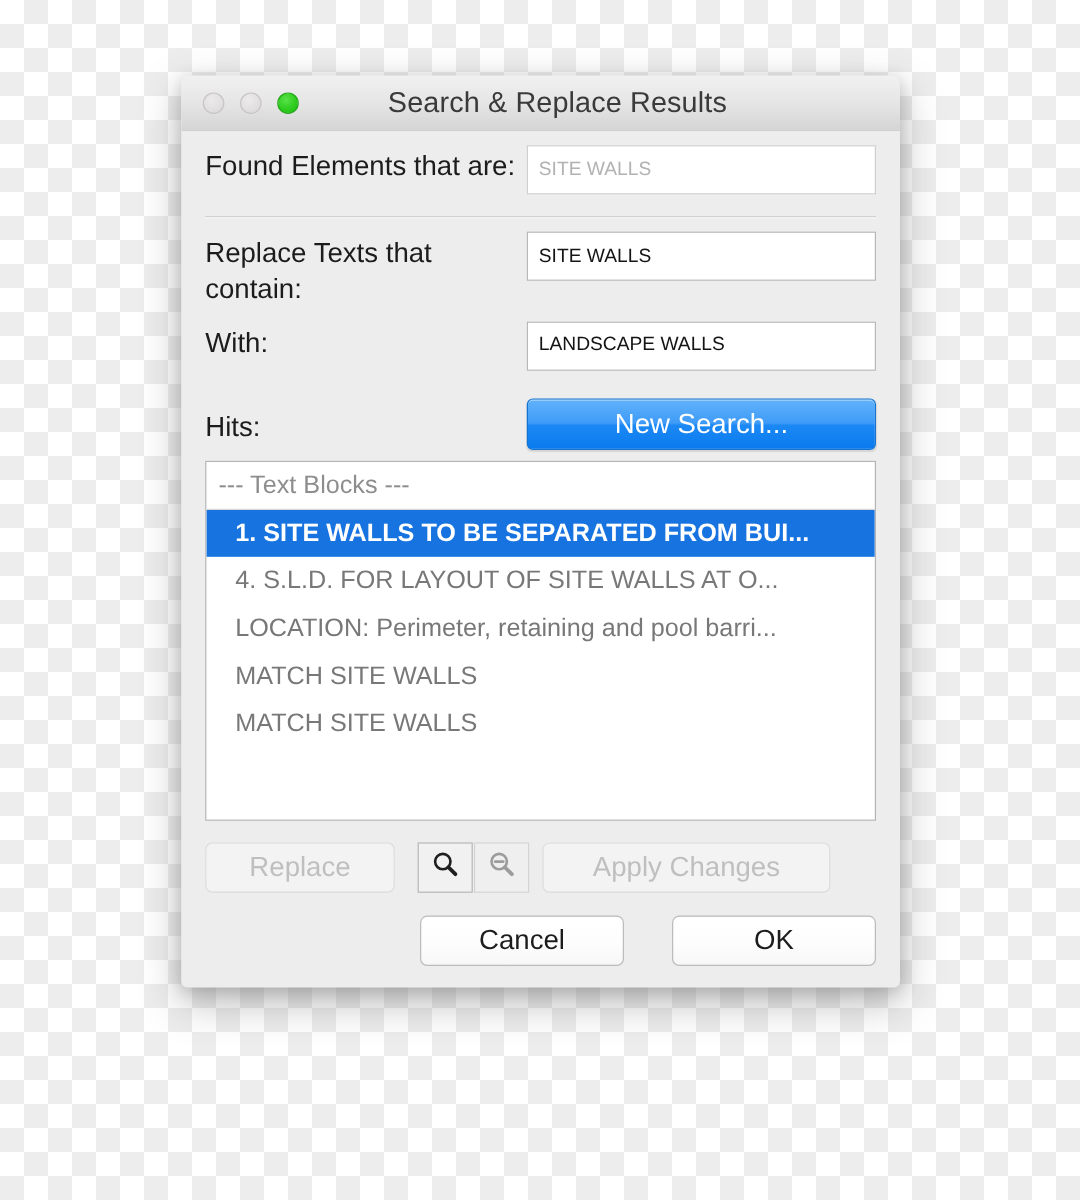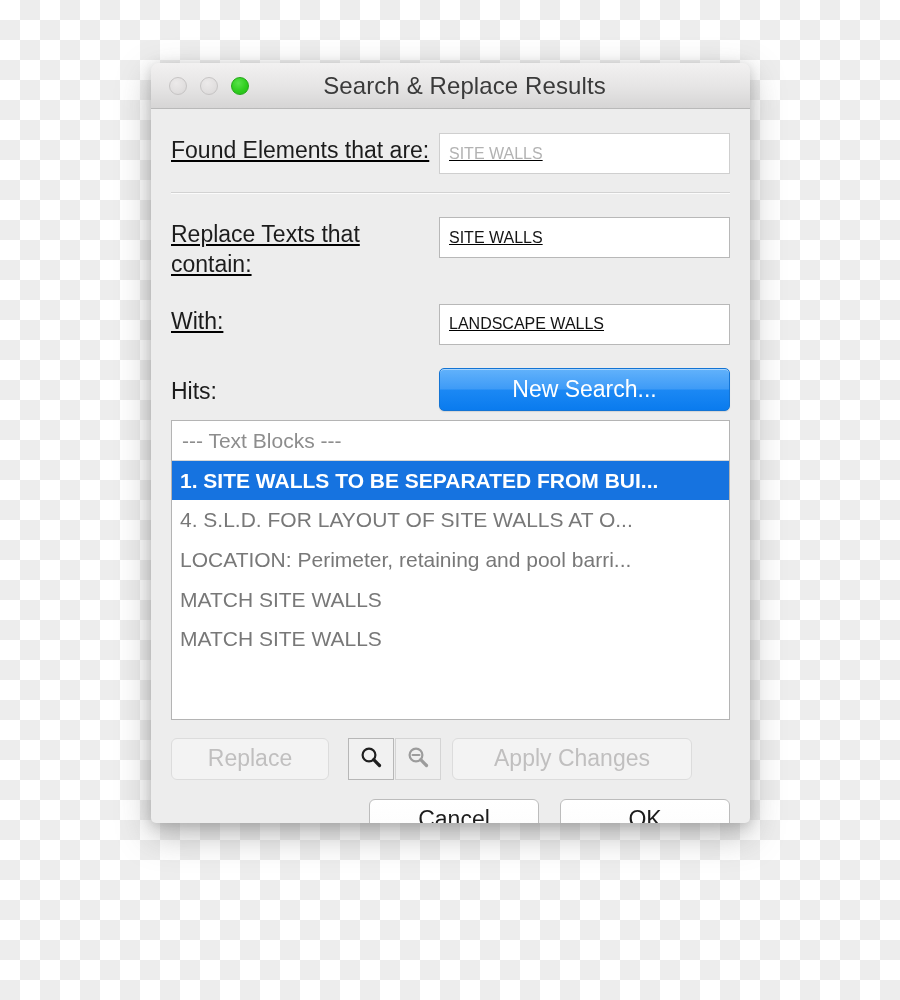--- a/index.html
+++ b/index.html
@@ -81,22 +81,21 @@
   .content {
     padding: 0 20px;
     position: relative;
     height: 714px;
     box-sizing: border-box;
   }
 
   .field-row {
     display: flex;
     align-items: flex-start;
-    margin-top: 24px;
-    text-decoration: underline;
+    margin-top: 12px;
   }
   .field-label {
     font-size: 23px;
     color: #1c1c1c;
     line-height: 1.32;
     width: 268px;
     flex: 0 0 268px;
     padding-top: 2px;
   }
 
@@ -165,21 +164,21 @@
   .list-header {
     font-size: 21px;
     color: #8d8d8d;
     padding: 8px 10px 7px 10px;
     border-bottom: 1px solid #d6d6d6;
     white-space: nowrap;
   }
   .list-item {
     font-size: 21px;
     color: #787878;
-    padding: 7px 10px 7px 8px;
+    padding: 7px 10px 7px 24px;
     white-space: nowrap;
     overflow: hidden;
     line-height: 1.22;
   }
   .list-item.selected {
     background: #1673e0;
     color: #ffffff;
     font-weight: bold;
   }
 
@@ -219,21 +218,21 @@
   }
   .icon-btn.muted {
     border-color: #d4d4d4;
     background: #efefef;
   }
 
   
   .footer-row {
     display: flex;
     justify-content: flex-end;
-    gap: 21px;
+    gap: 40px;
     margin-top: 19px;
   }
   .footer-btn {
     width: 170px;
     height: 42px;
     border-radius: 6px;
     border: 1px solid #bcbcbc;
     background: linear-gradient(to bottom, #ffffff 0%, #fdfdfd 55%, #f7f7f7 100%);
     color: #1c1c1c;
     font-size: 23px;

